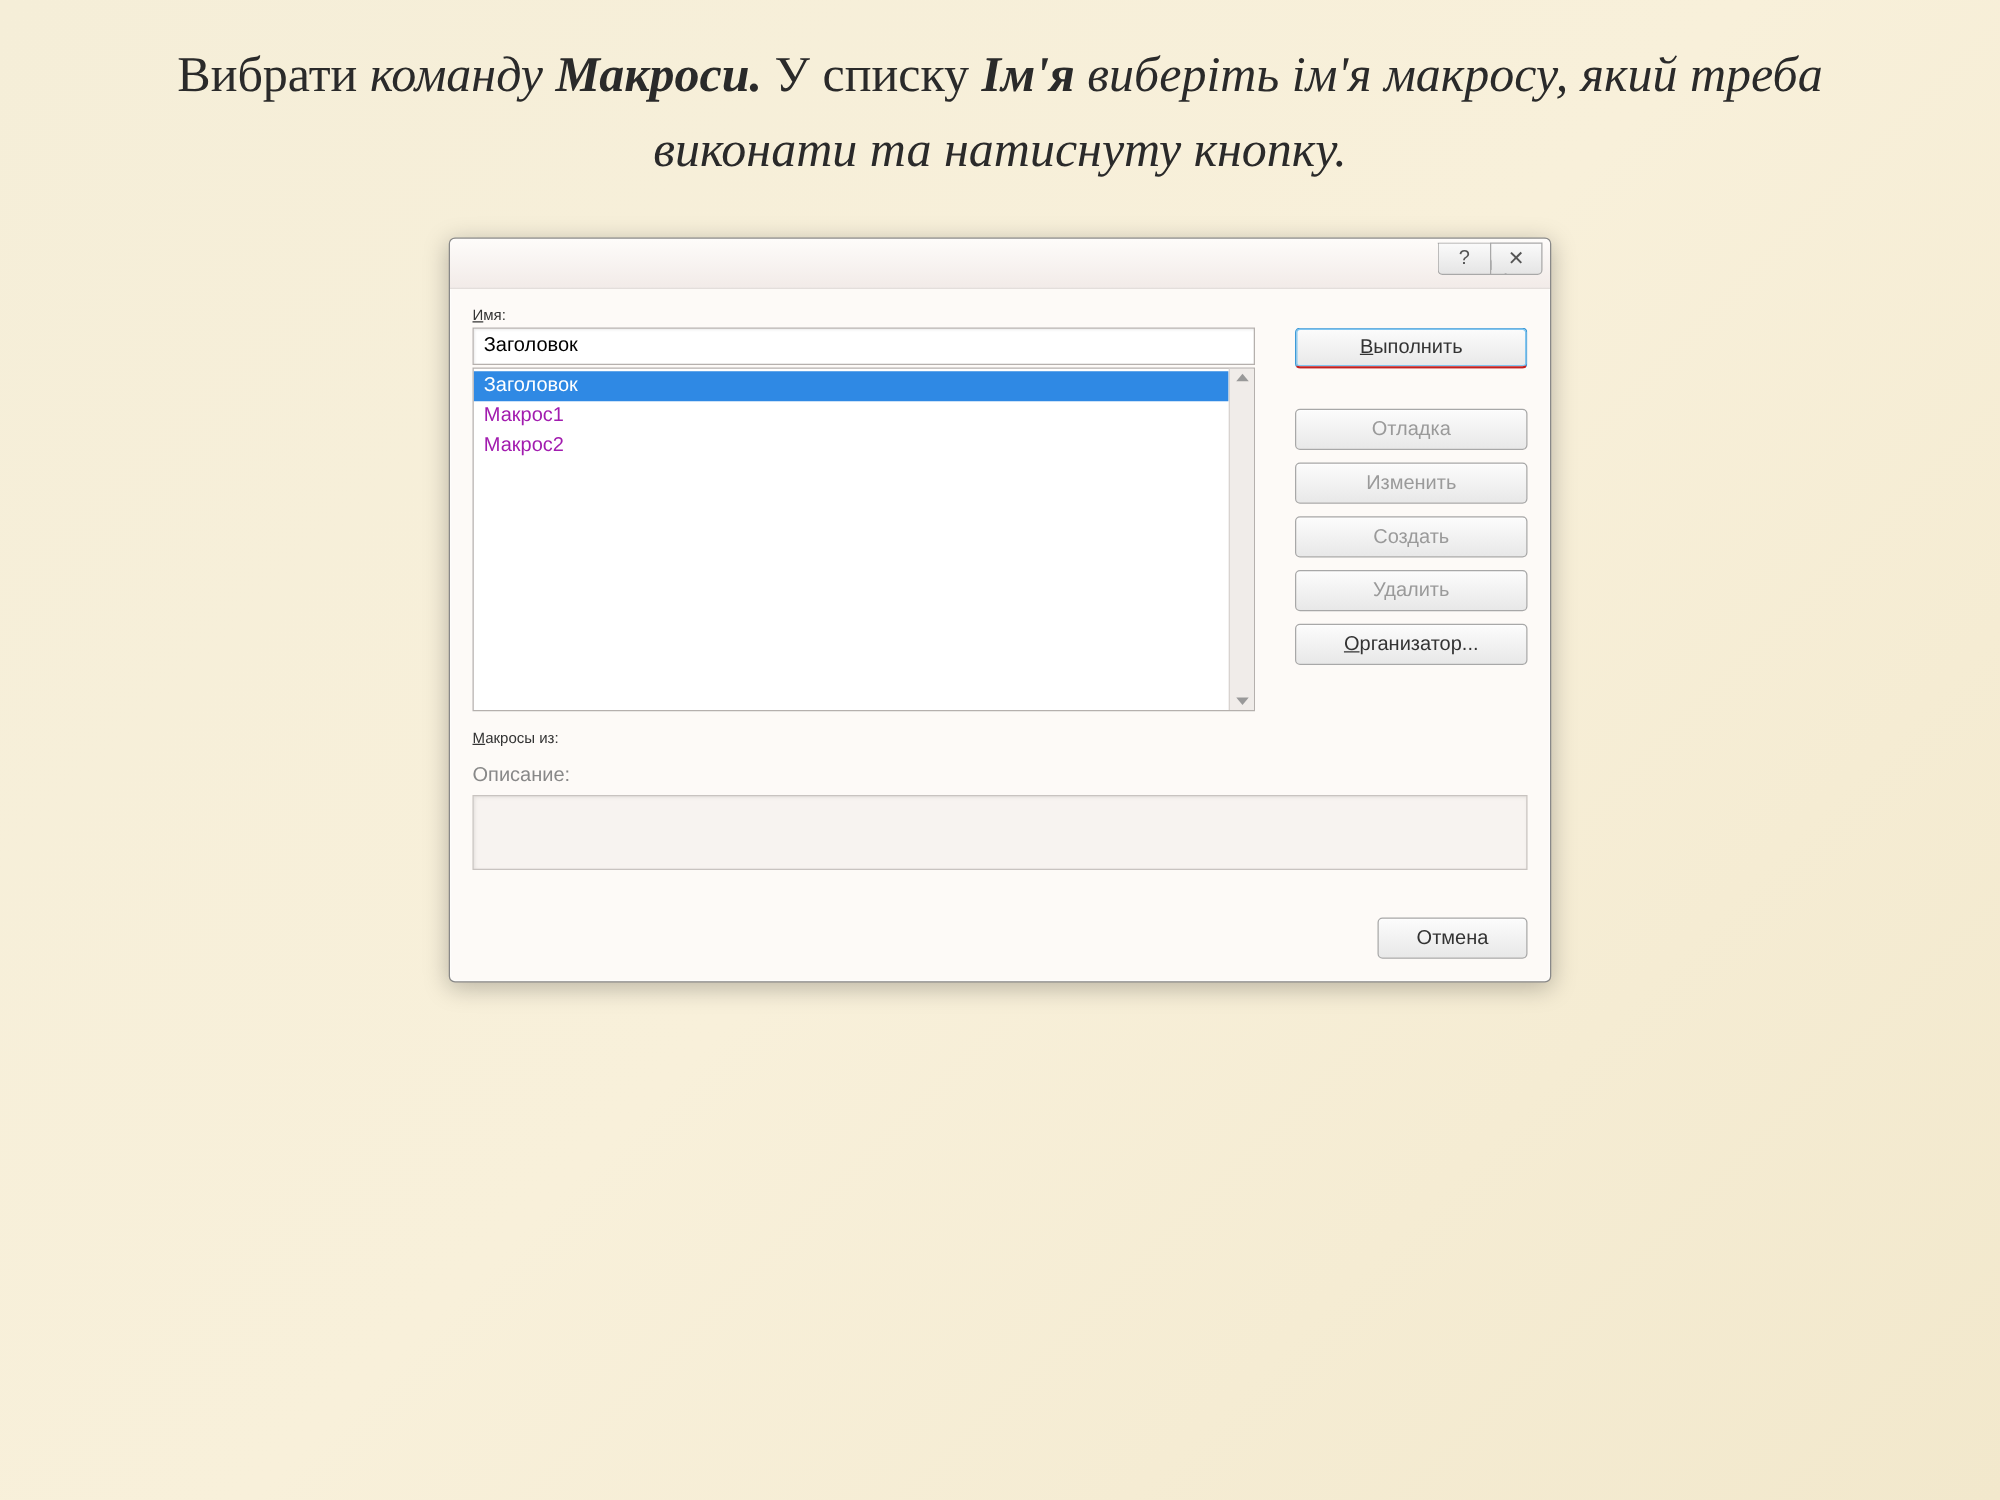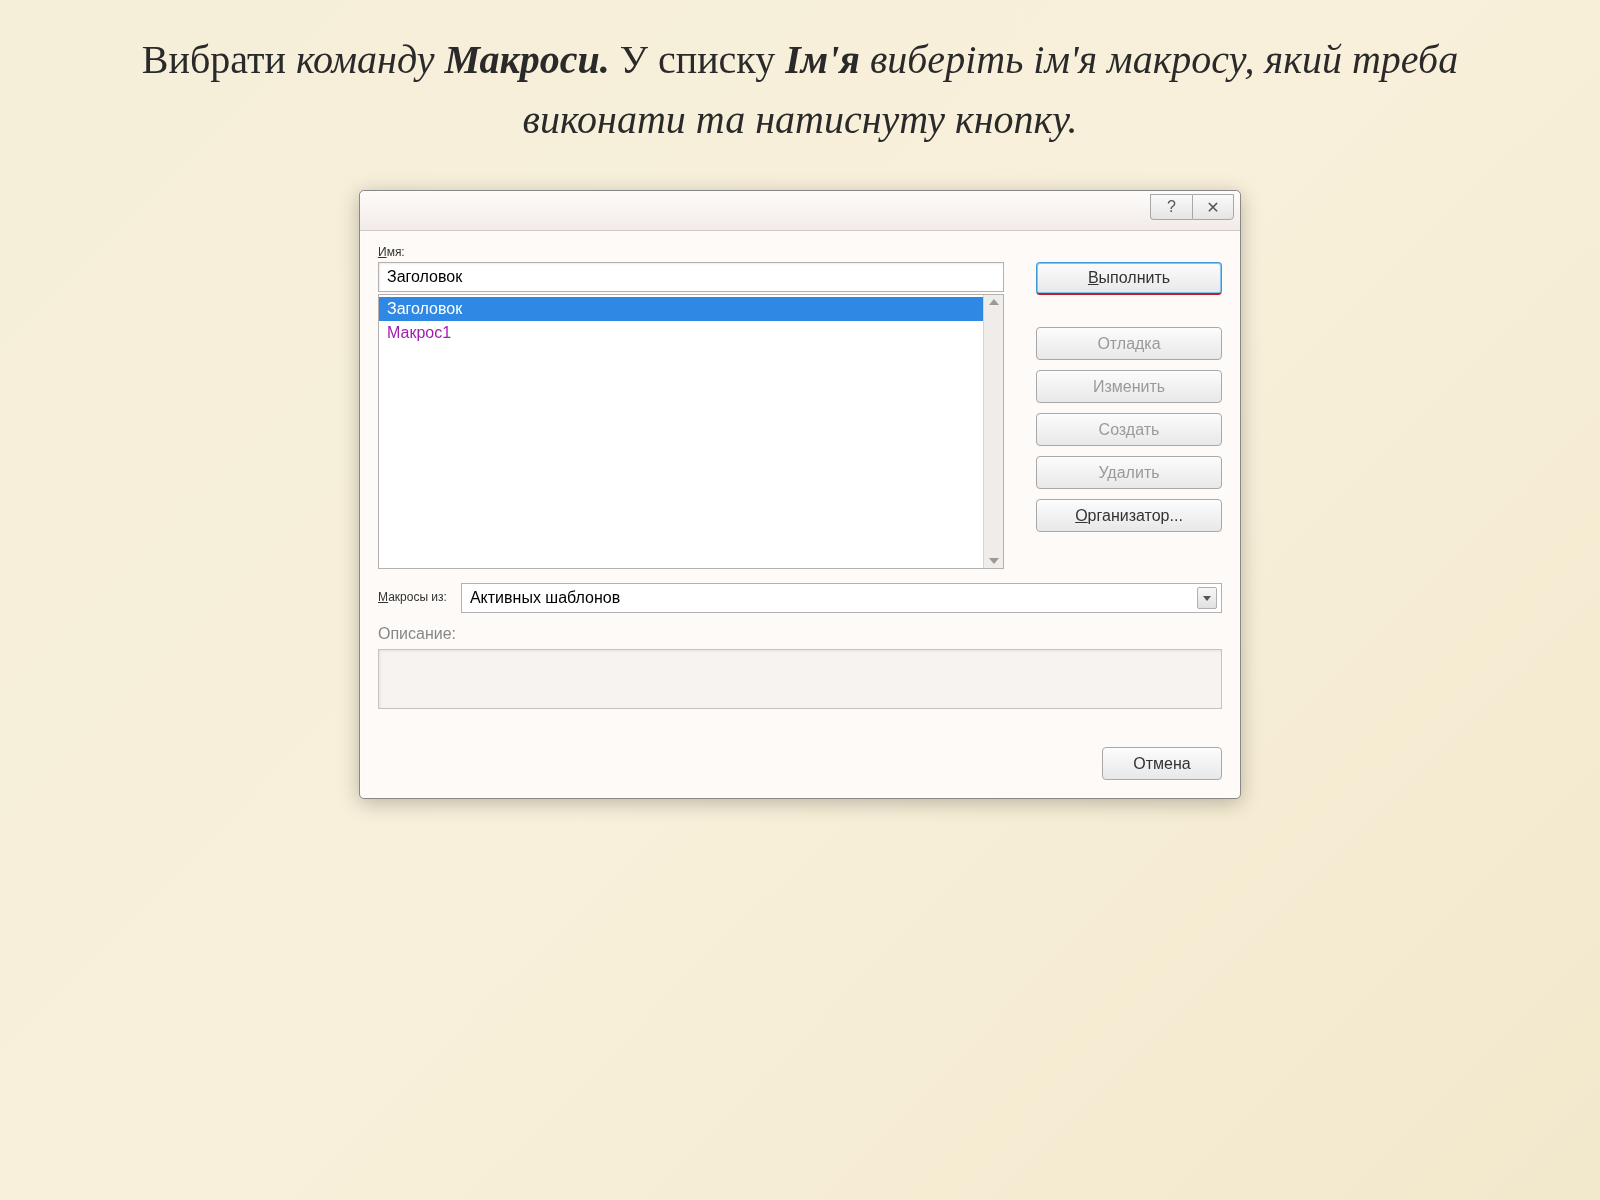--- a/index.html
+++ b/index.html
@@ -270,45 +270,40 @@
     </div>
     <div class="dialog-body">
       <label class="field-label"><span class="u">И</span><span>мя:</span></label>
       <div class="main-row">
         <div class="left-col">
           <input class="name-input" type="text" value="Заголовок" style="">
           <div class="listbox-wrap">
             <div class="listbox">
               <div class="listbox-item selected">Заголовок</div>
               <div class="listbox-item">Макрос1</div>
+              <div class="listbox-item">Макрос2</div>
             </div>
             <div class="scrollbar">
               <div class="scroll-arrow up"></div>
               <div class="scroll-arrow down"></div>
             </div>
           </div>
         </div>
         <div class="right-col">
           <button class="btn primary"><span class="u">В</span><span>ыполнить</span></button>
           <div class="spacer"></div>
           <button class="btn disabled">Отладка</button>
           <button class="btn disabled">Изменить</button>
           <button class="btn disabled">Создать</button>
           <button class="btn disabled">Удалить</button>
           <button class="btn"><span class="u">О</span><span>рганизатор...</span></button>
         </div>
       </div>
       <div class="source-row">
         <label class="field-label"><span class="u">М</span><span>акросы из:</span></label>
-        <div class="source-select">
-          <span>Активных шаблонов</span>
-          <div class="select-arrow">
-            <div class="select-arrow-tri"></div>
-          </div>
-        </div>
       </div>
       <div class="desc-label">Описание:</div>
       <div class="desc-box"></div>
       <div class="footer-row">
         <button class="btn">Отмена</button>
       </div>
     </div>
   </div>
 </div>
 

